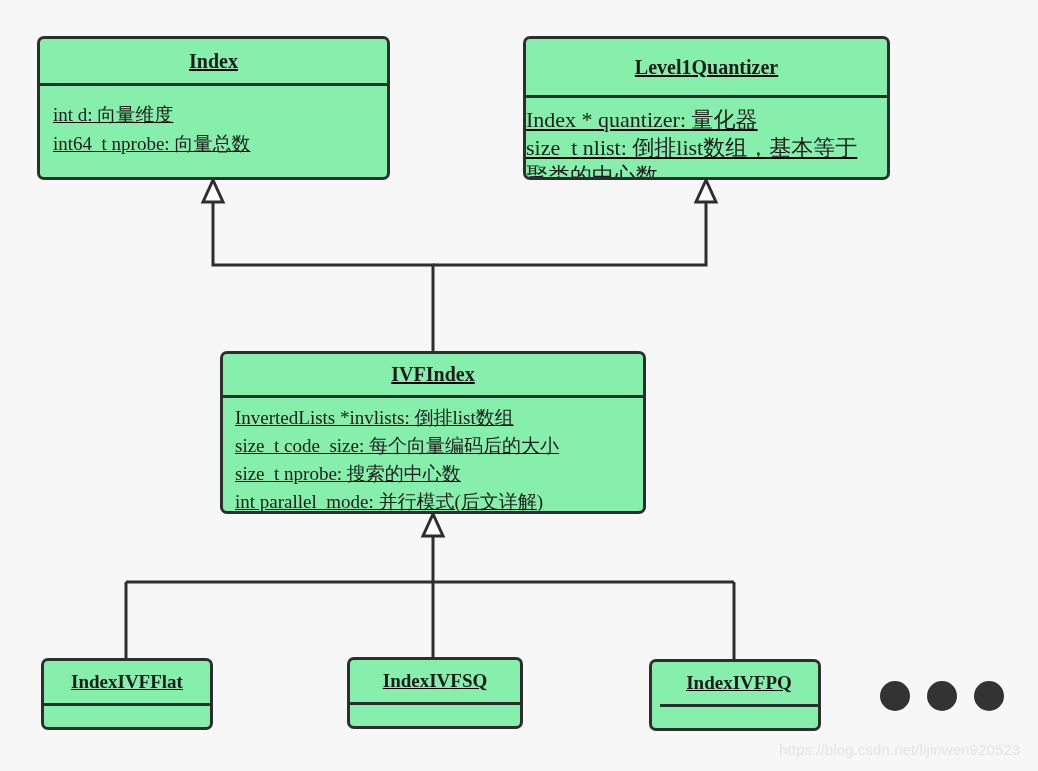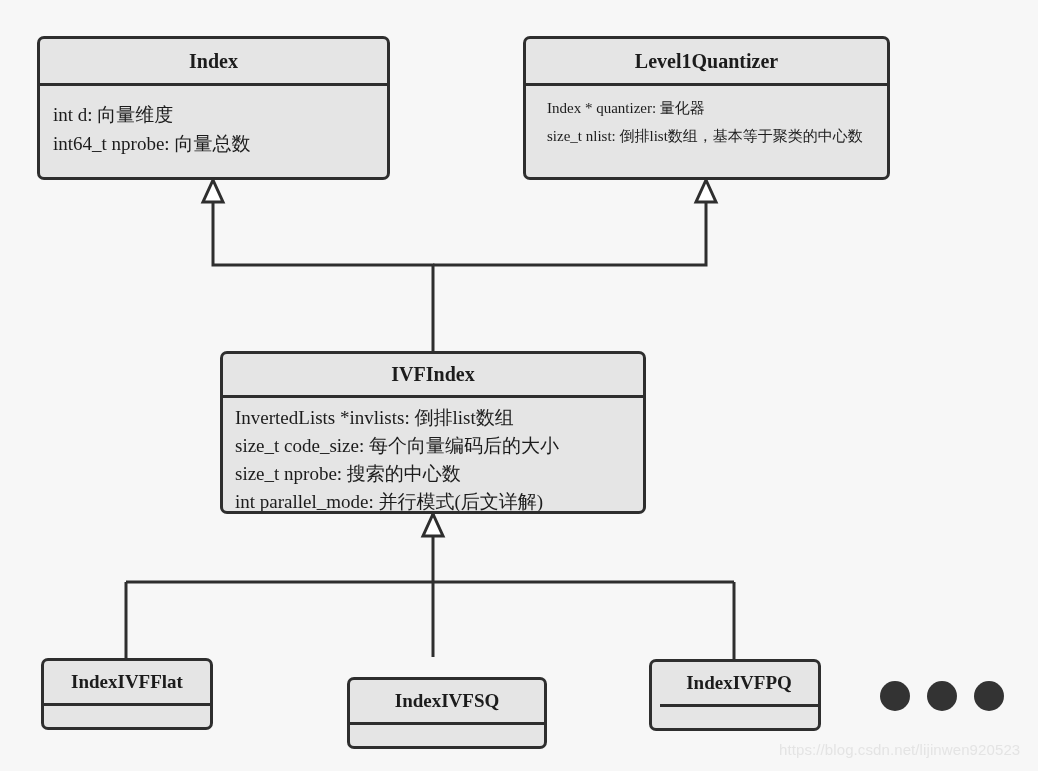--- a/index.html
+++ b/index.html
@@ -21,25 +21,26 @@
   .edges {
     position: absolute;
     left: 0;
     top: 0;
     width: 1038px;
     height: 771px;
     pointer-events: none;
   }
   .uml-box {
     position: absolute;
-    background: #e5e5e5;
+    background: #86efac;
     border: 3px solid #2e2e2e;
     border-radius: 7px;
     box-sizing: border-box;
     overflow: hidden;
+    text-decoration: underline;
   }
   .uml-title {
     text-align: center;
     font-weight: bold;
     color: #1c1c1c;
     box-sizing: border-box;
     display: flex;
     align-items: center;
     justify-content: center;
   }
@@ -52,35 +53,35 @@
     white-space: nowrap;
   }
 
   
   #box-index { left: 37px; top: 36px; width: 353px; height: 144px; }
   #box-index .uml-title { height: 44px; font-size: 20px; }
   #box-index .uml-body { height: 122px; padding: 14px 0 13px 13px; font-size: 19px; line-height: 29px; }
 
   
   #box-l1q { left: 523px; top: 36px; width: 367px; height: 144px; }
-  #box-l1q .uml-title { height: 44px; font-size: 20px; border-radius: 17px; }
-  #box-l1q .uml-body { height: 97px; padding: 8px 8px 0 21px; font-size: 15px; line-height: 28px; }
+  #box-l1q .uml-title { height: 56px; font-size: 20px; border-radius: 17px; }
+  #box-l1q .uml-body { height: 97px; padding: 8px 8px 0 0; font-size: 22px; line-height: 28px; }
   #box-l1q .uml-body .attr-line { white-space: normal; }
 
   
   #box-ivf { left: 220px; top: 351px; width: 426px; height: 163px; }
   #box-ivf .uml-title { height: 41px; font-size: 20px; }
   #box-ivf .uml-body { height: 119px; padding: 6px 0 0 12px; font-size: 19px; line-height: 28px; }
 
   
   .leaf { height: 72px; }
   .leaf .uml-title { height: 42px; font-size: 19px; }
   .leaf .uml-body { height: 27px; }
   #box-ivfflat { left: 41px; top: 658px; width: 172px; }
-  #box-ivfsq   { left: 347px; top: 657px; width: 200px; margin-top: 20px; }
+  #box-ivfsq   { left: 347px; top: 657px; width: 176px; }
   #box-ivfpq   { left: 649px; top: 659px; width: 172px; padding-left: 8px; }
 
   
   .dots { position: absolute; left: 878px; top: 680px; width: 130px; height: 34px; }
   .dot {
     position: absolute;
     width: 30px; height: 30px;
     border-radius: 50%;
     background: #333333;
     top: 1px;

